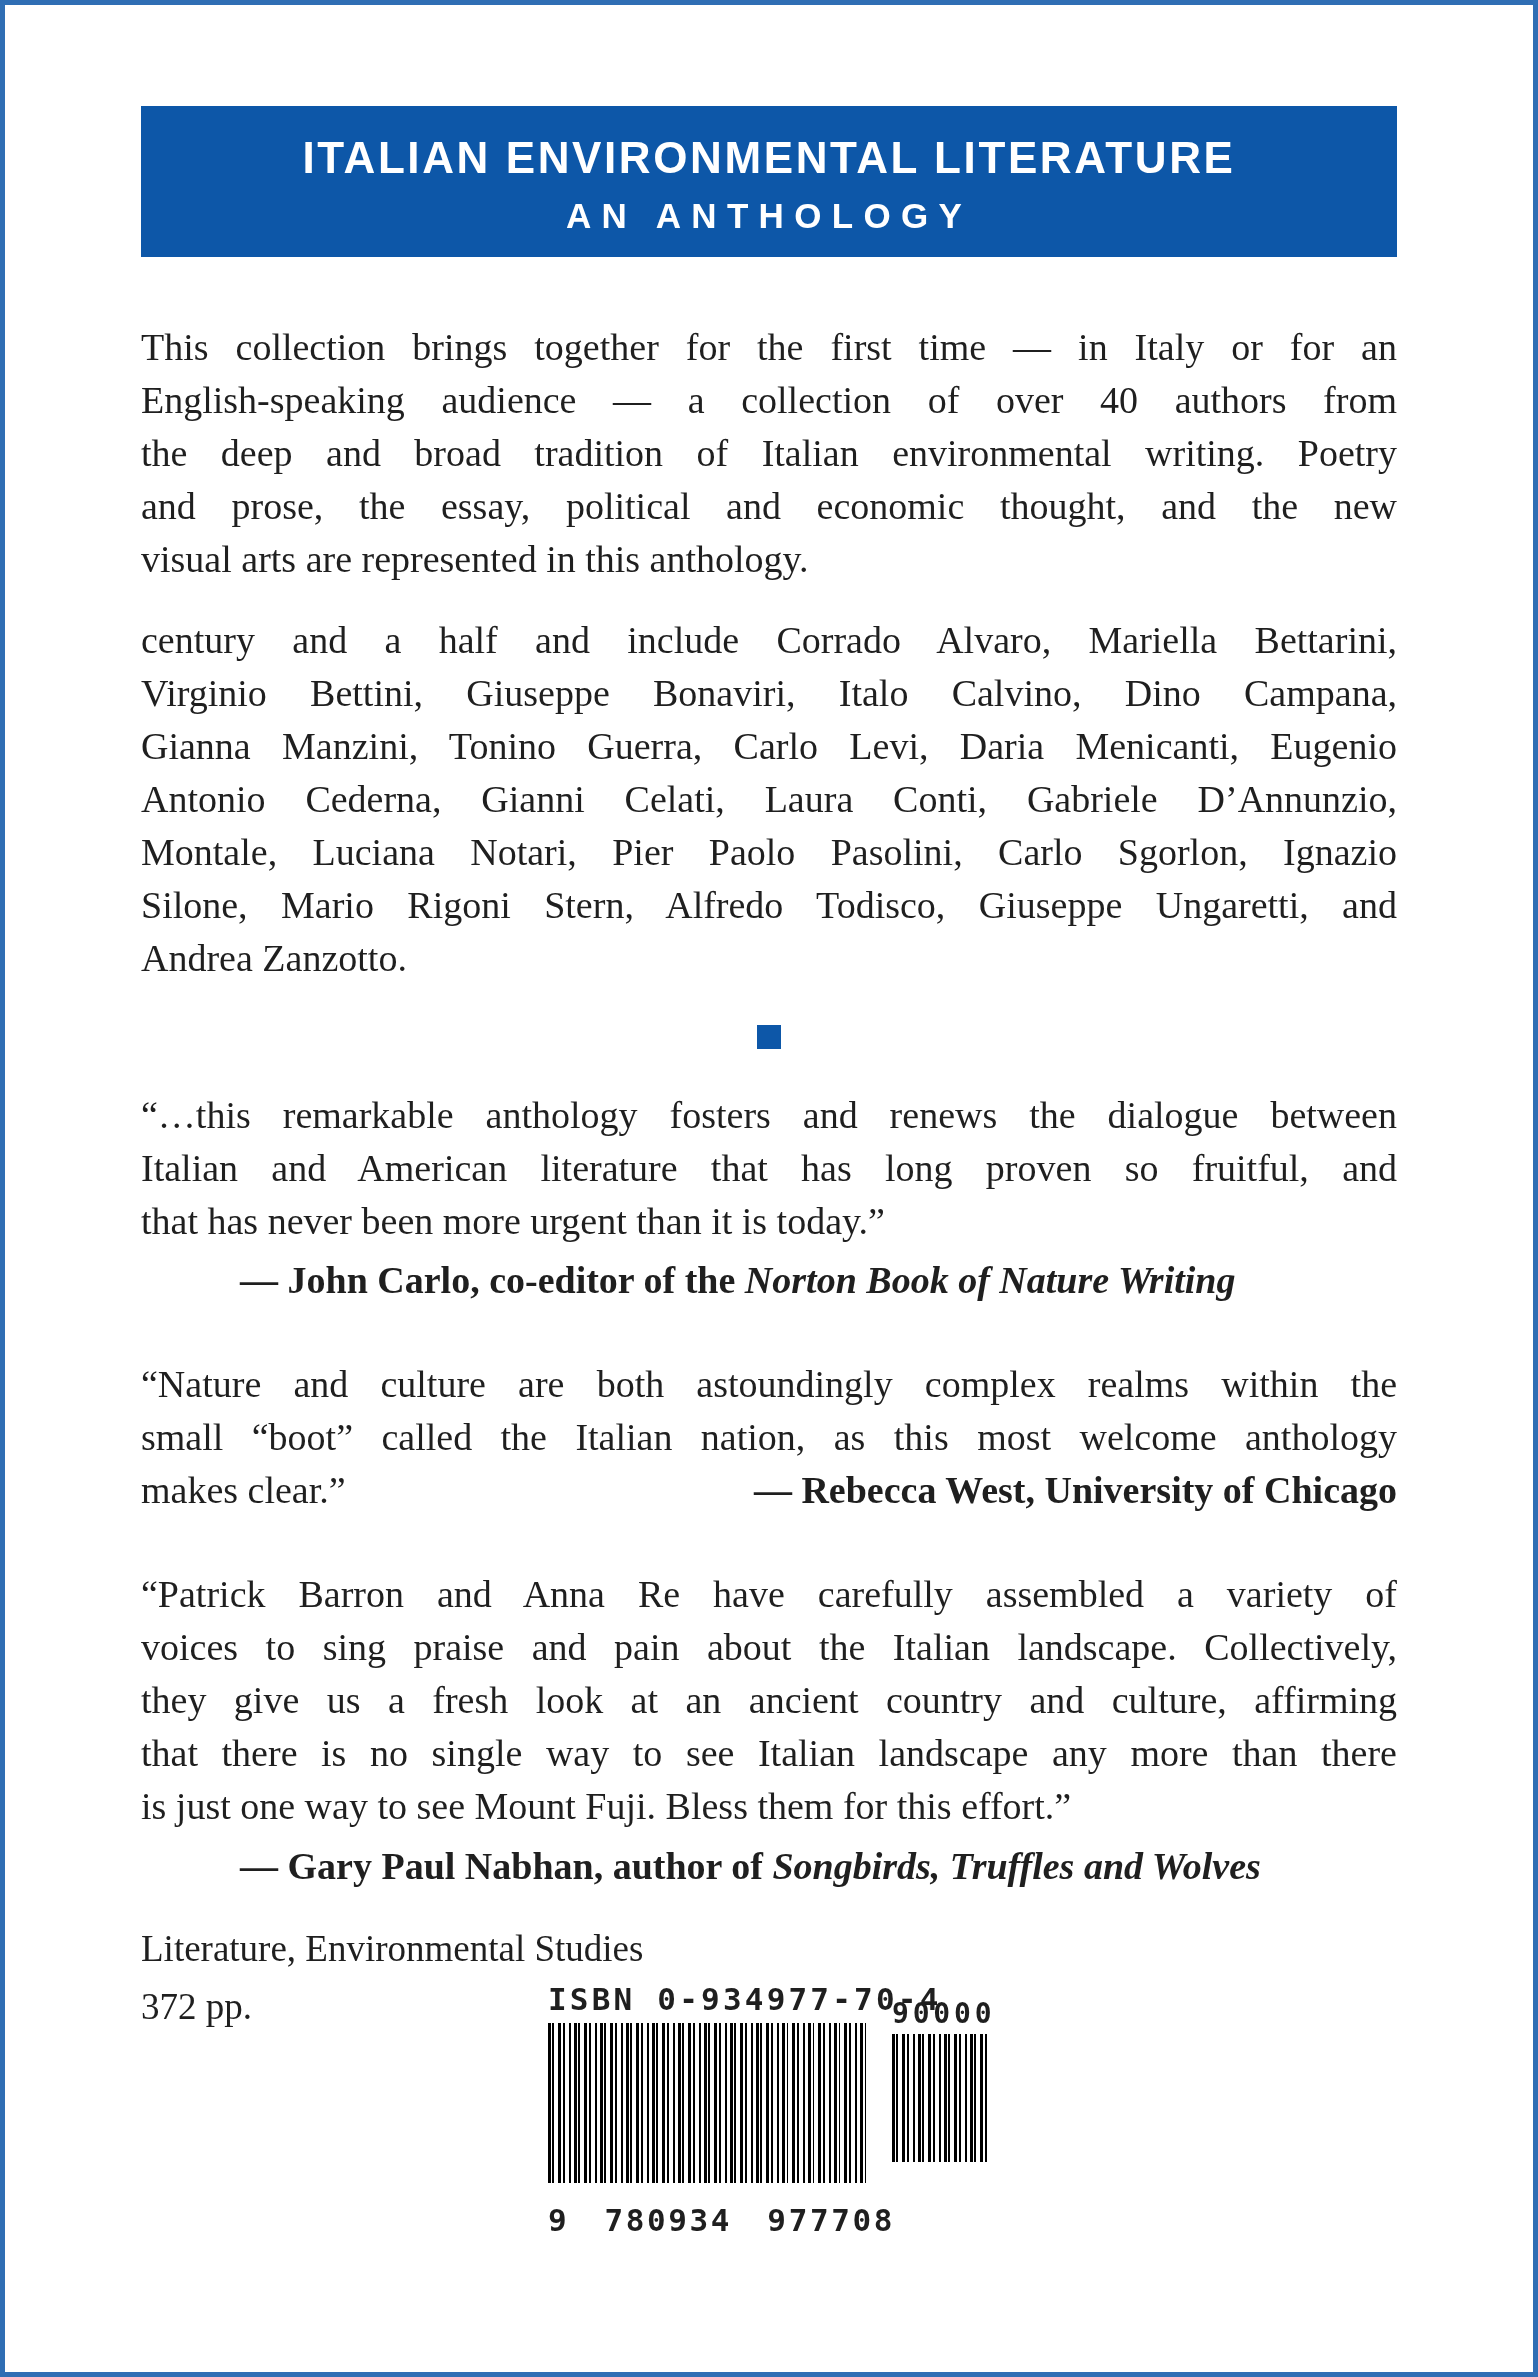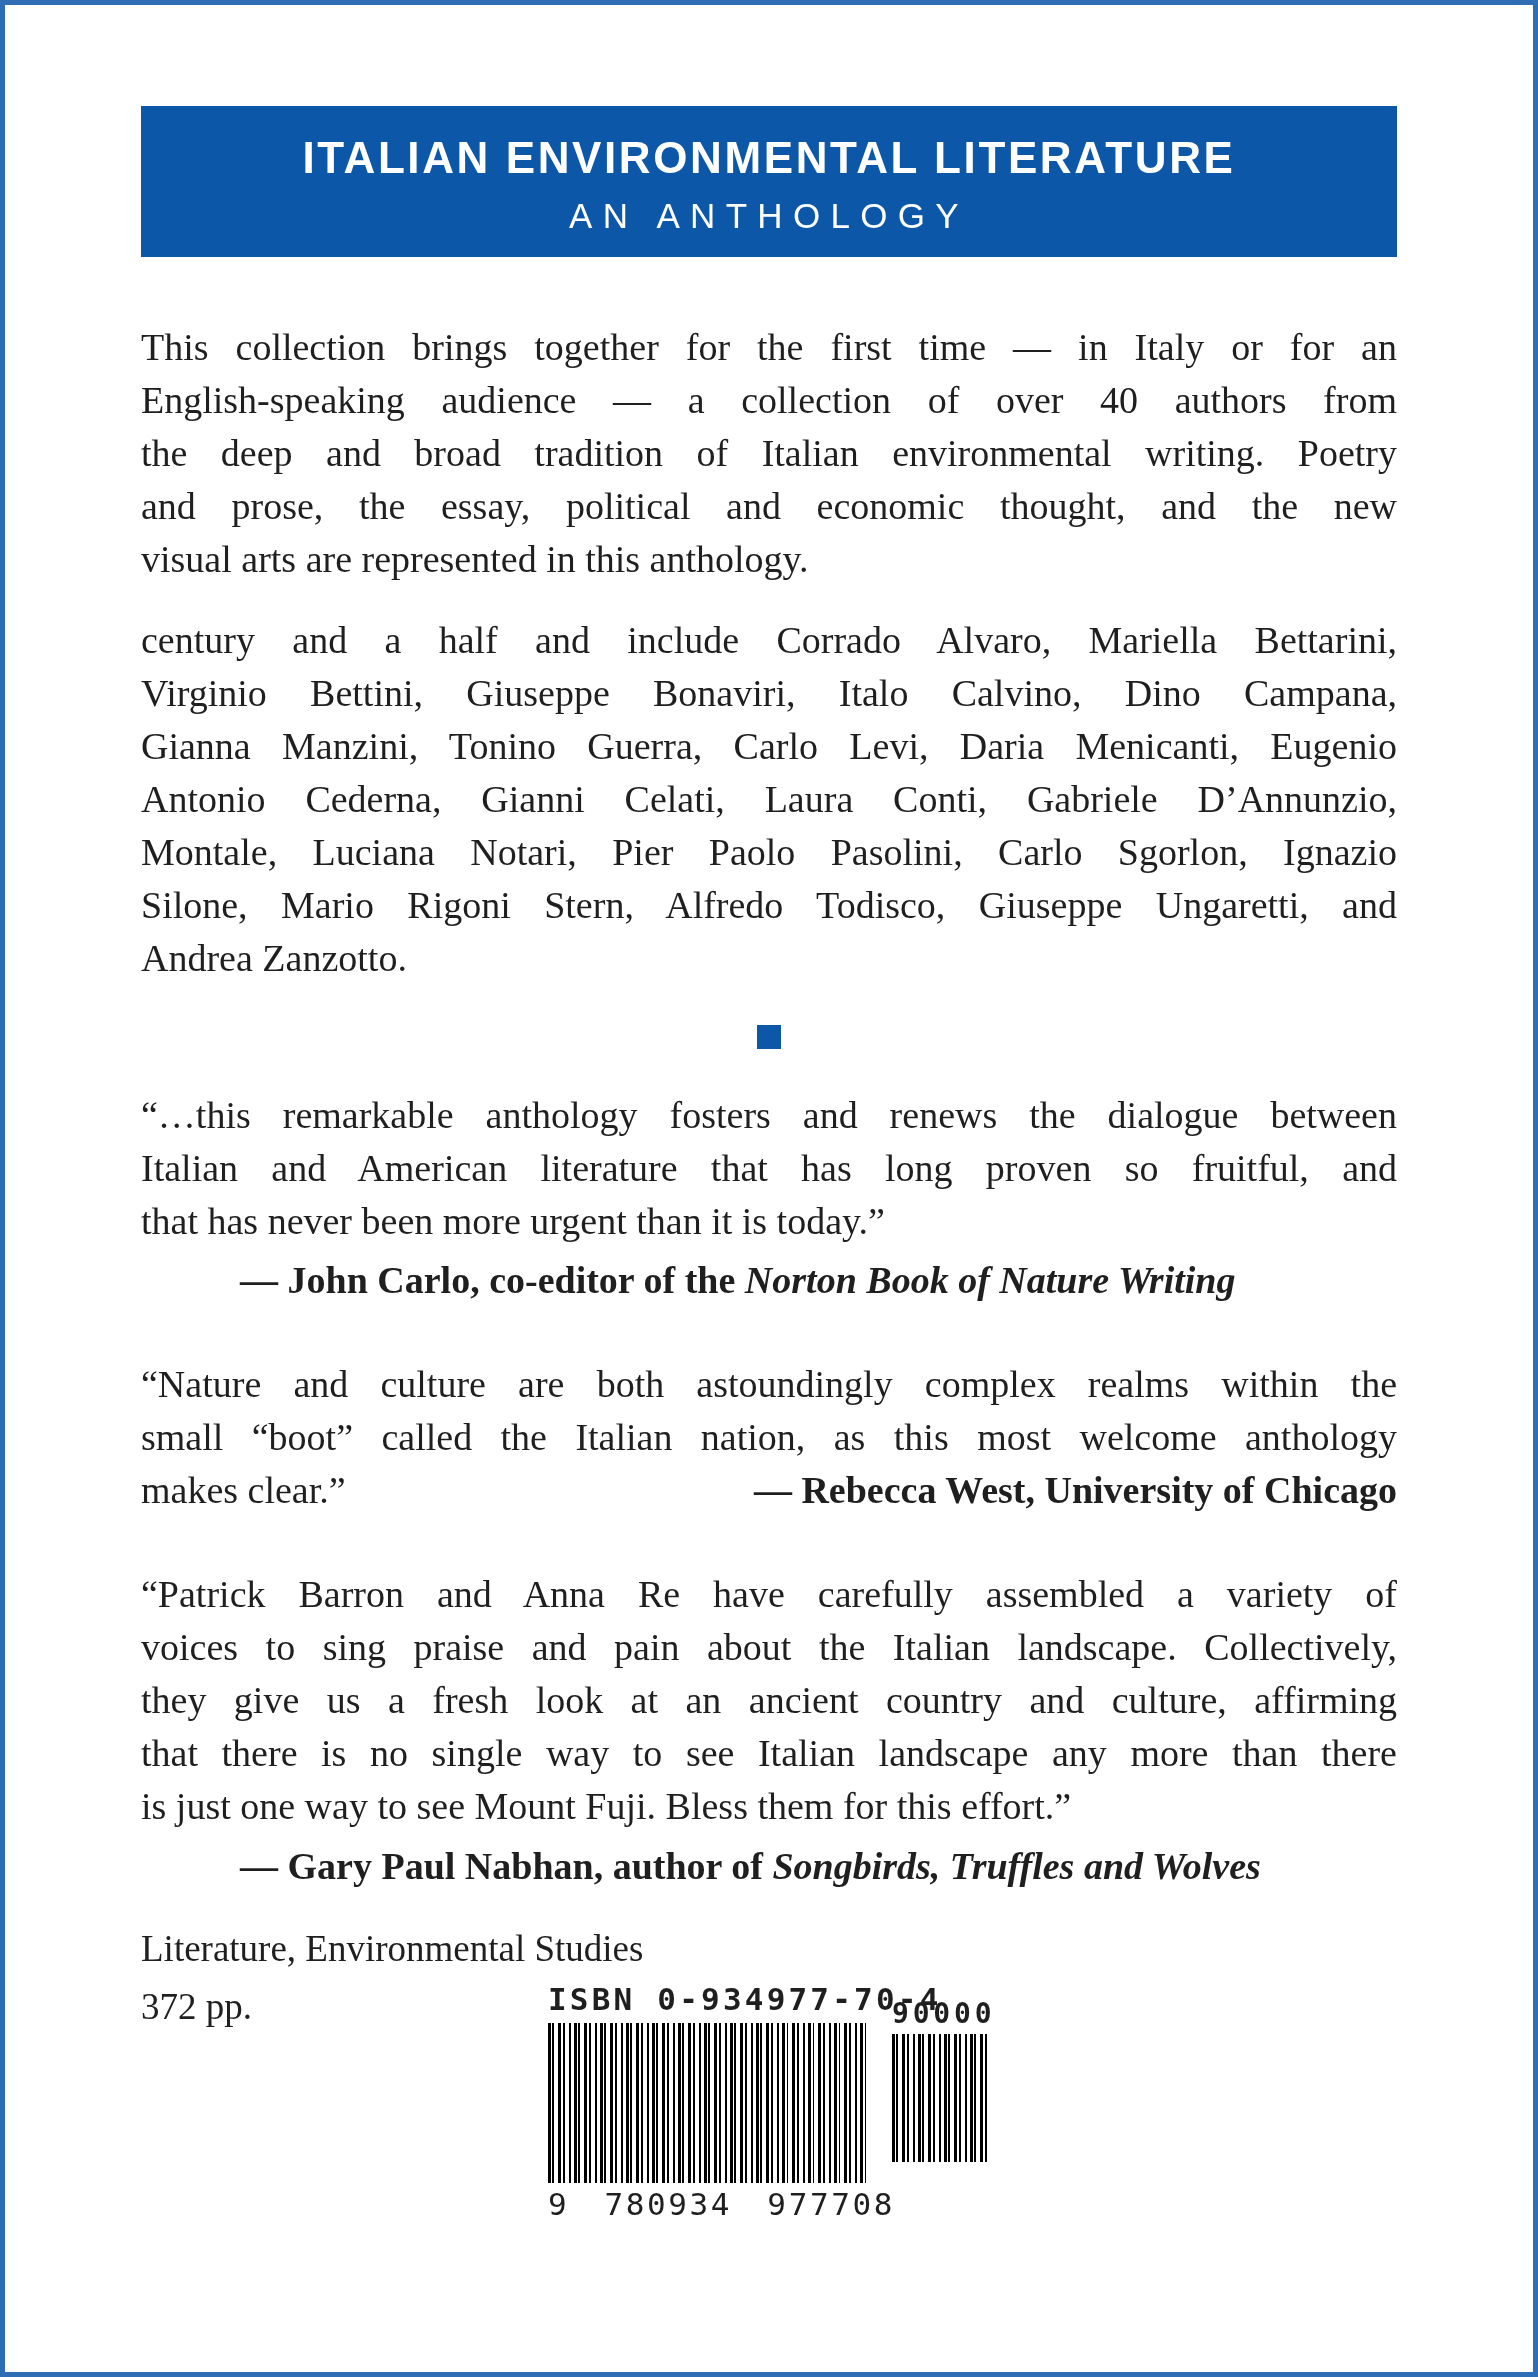--- a/index.html
+++ b/index.html
@@ -25,21 +25,21 @@
     padding: 27px 0 21px 0;
   }
   .banner-title {
     font-family: "Liberation Sans", sans-serif;
     font-weight: bold;
     font-size: 44px;
     letter-spacing: 2.6px;
   }
   .banner-subtitle {
     font-family: "Liberation Sans", sans-serif;
-    font-weight: normal;
+    font-weight: bold;
     font-size: 35px;
     letter-spacing: 10.3px;
     margin-top: 13px;
   }
 
   
   .textblock {
     font-size: 38px;
     line-height: 53px;
   }
@@ -116,25 +116,25 @@
     background: repeating-linear-gradient(90deg,
       #000 0px,  #000 2.6px,  #fff 2.6px,  #fff 4.5px,
       #000 4.5px,  #000 5.8px,  #fff 5.8px,  #fff 9.6px,
       #000 9.6px, #000 13.5px, #fff 13.5px, #fff 15.4px,
       #000 15.4px, #000 16.7px, #fff 16.7px, #fff 21px,
       #000 21px, #000 23px, #fff 23px, #fff 26px);
   }
   .main-bars { width: 321px; height: 160px; margin-top: 6.4px; }
   .bc-digits {
     font-family: "DejaVu Sans Mono", monospace;
-    font-weight: normal;
+    font-weight: bold;
     font-size: 31px;
     letter-spacing: 2.6px;
     word-spacing: 14px;
-    margin-top: 3px;
+    margin-top: 19px;
     white-space: nowrap;
   }
   .bc-supp { width: 99px; margin-left: 23px; margin-top: 16.7px; }
   .supp-num {
     font-family: "DejaVu Sans Mono", monospace;
     font-weight: bold;
     font-size: 28px;
     letter-spacing: 3.8px;
     text-align: center;
   }

